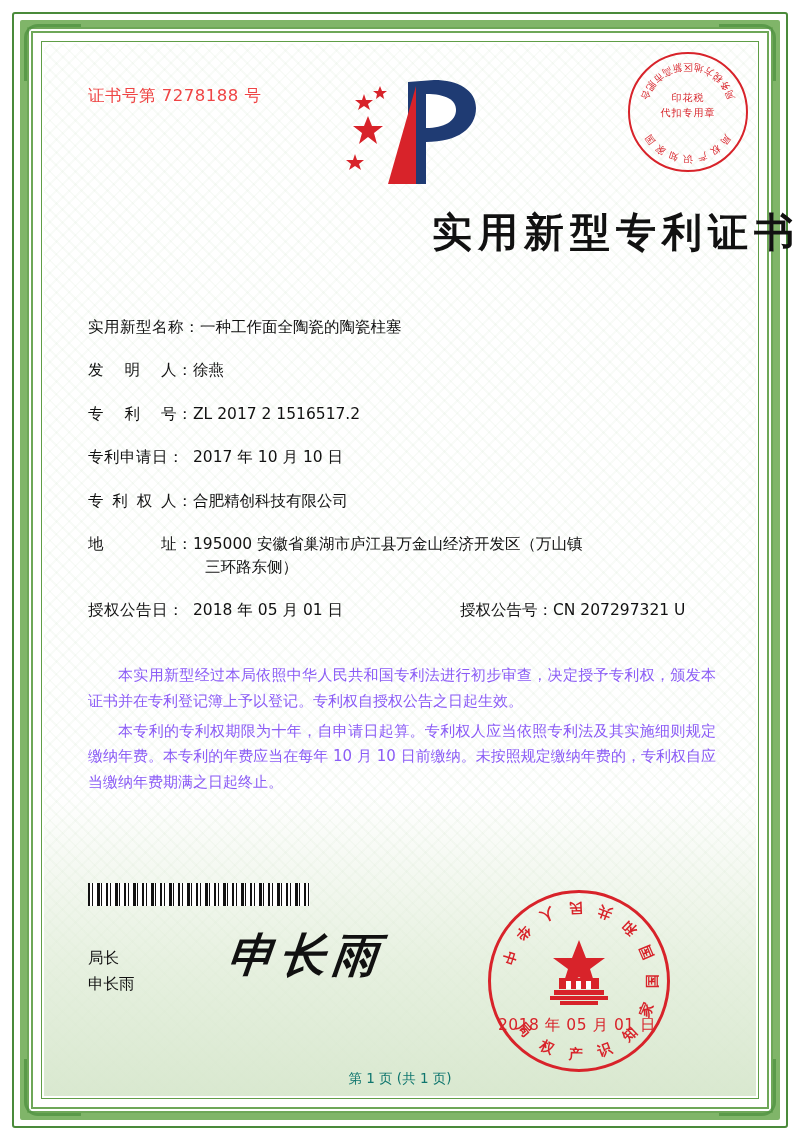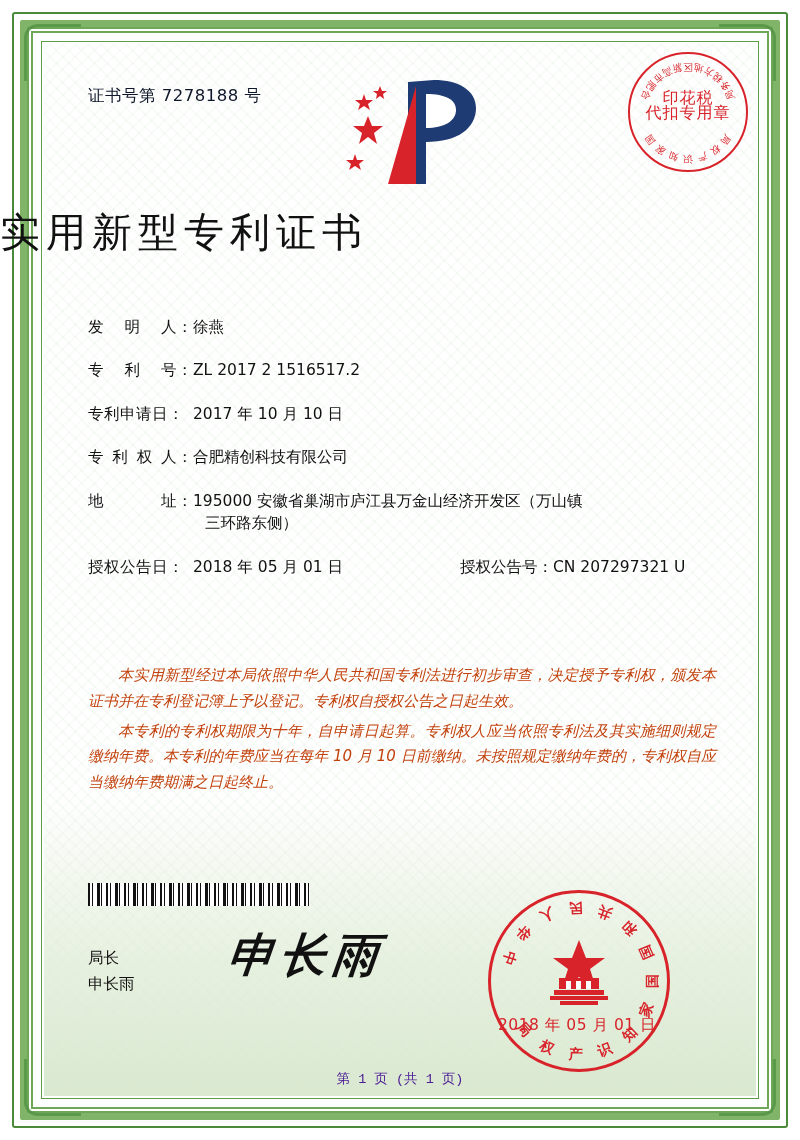--- a/index.html
+++ b/index.html
@@ -77,21 +77,21 @@
       repeating-linear-gradient(45deg, rgba(120,175,105,0.05) 0 2px, rgba(255,255,255,0) 2px 9px),
       repeating-linear-gradient(-45deg, rgba(120,175,105,0.045) 0 2px, rgba(255,255,255,0) 2px 9px);
     pointer-events: none;
   }
 
   
   .cert-no {
     position: absolute;
     left: 88px; top: 85px;
     font-size: 16.5px;
-    color: #0f172a;
+    color: #ef4444;
     letter-spacing: 0.5px;
   }
 
   
   .logo {
     position: absolute;
     left: 330px; top: 72px;
     width: 150px; height: 125px;
   }
 
@@ -104,44 +104,44 @@
   .seal-top .ring {
     position: absolute; inset: 0;
     border: 2.4px solid #d8232a;
     border-radius: 50%;
   }
   .seal-top .seal-center {
     position: absolute;
     left: 0; right: 0; top: 38px;
     text-align: center;
     color: #d8232a;
-    font-size: 16px;
+    font-size: 10px;
     line-height: 15px;
     letter-spacing: 1px;
   }
   .seal-top .arc-text {
     position: absolute; inset: 0;
   }
   .arc-ch {
     position: absolute;
     left: 50%; top: 50%;
     font-size: 9.5px;
     color: #d8232a;
     transform-origin: 0 0;
     white-space: nowrap;
   }
 
   
   .title {
     position: absolute;
     left: 0; right: 0; top: 205px;
-    text-align: left;
+    text-align: right;
     font-family: "DejaVu Serif", "Liberation Serif", serif;
     font-size: 40px;
-    font-weight: normal;
+    font-weight: bold;
     letter-spacing: 6px;
     color: #111;
   }
 
   
   .fields {
     position: absolute;
     left: 88px; top: 316px;
     width: 624px;
   }
@@ -174,24 +174,23 @@
   }
   .row-two-col .col-a { width: 372px; }
   .row-two-col .col-b { flex: 1; }
 
   
   .paras {
     position: absolute;
     left: 88px; top: 663px;
     width: 628px;
     font-size: 15px;
-    color: #c2410c;
+    color: #8b5cf6;
     line-height: 1.72;
     text-align: justify;
-    font-style: italic;
   }
   .paras p {
     margin: 0 0 4px 0;
     text-indent: 2em;
   }
 
   
   .barcode {
     position: absolute;
     left: 88px; top: 883px;
@@ -256,22 +255,21 @@
     color: #d8232a;
     letter-spacing: 0.5px;
   }
 
   
   .footer {
     position: absolute;
     left: 0; right: 0; top: 1070px;
     text-align: center;
     font-size: 13.5px;
-    color: #4c1d95;
-    font-family: Liberation Mono, monospace;
+    color: #0f766e;
   }
 </style>
 </head>
 <body>
 
 <div id="page">
 
   <div class="border-outer"></div>
   <div class="border-mid"></div>
   <div class="border-pattern"></div>
@@ -327,20 +325,23 @@
     <div class="seal-center">
       <div>印花税</div>
       <div>代扣专用章</div>
     </div>
   </div>
 
   <div class="title">实用新型专利证书</div>
 
   <div class="fields">
 
+    <div class="field-row">
+      <span class="f-label">实用新型名称：</span><span class="f-value">一种工作面全陶瓷的陶瓷柱塞</span>
+    </div>
 
     <div class="field-row">
       <span class="f-label spread">
         <span>发</span>
         <span>明</span>
         <span>人：</span>
       </span><span class="f-value">徐燕</span>
     </div>
 
     <div class="field-row">

